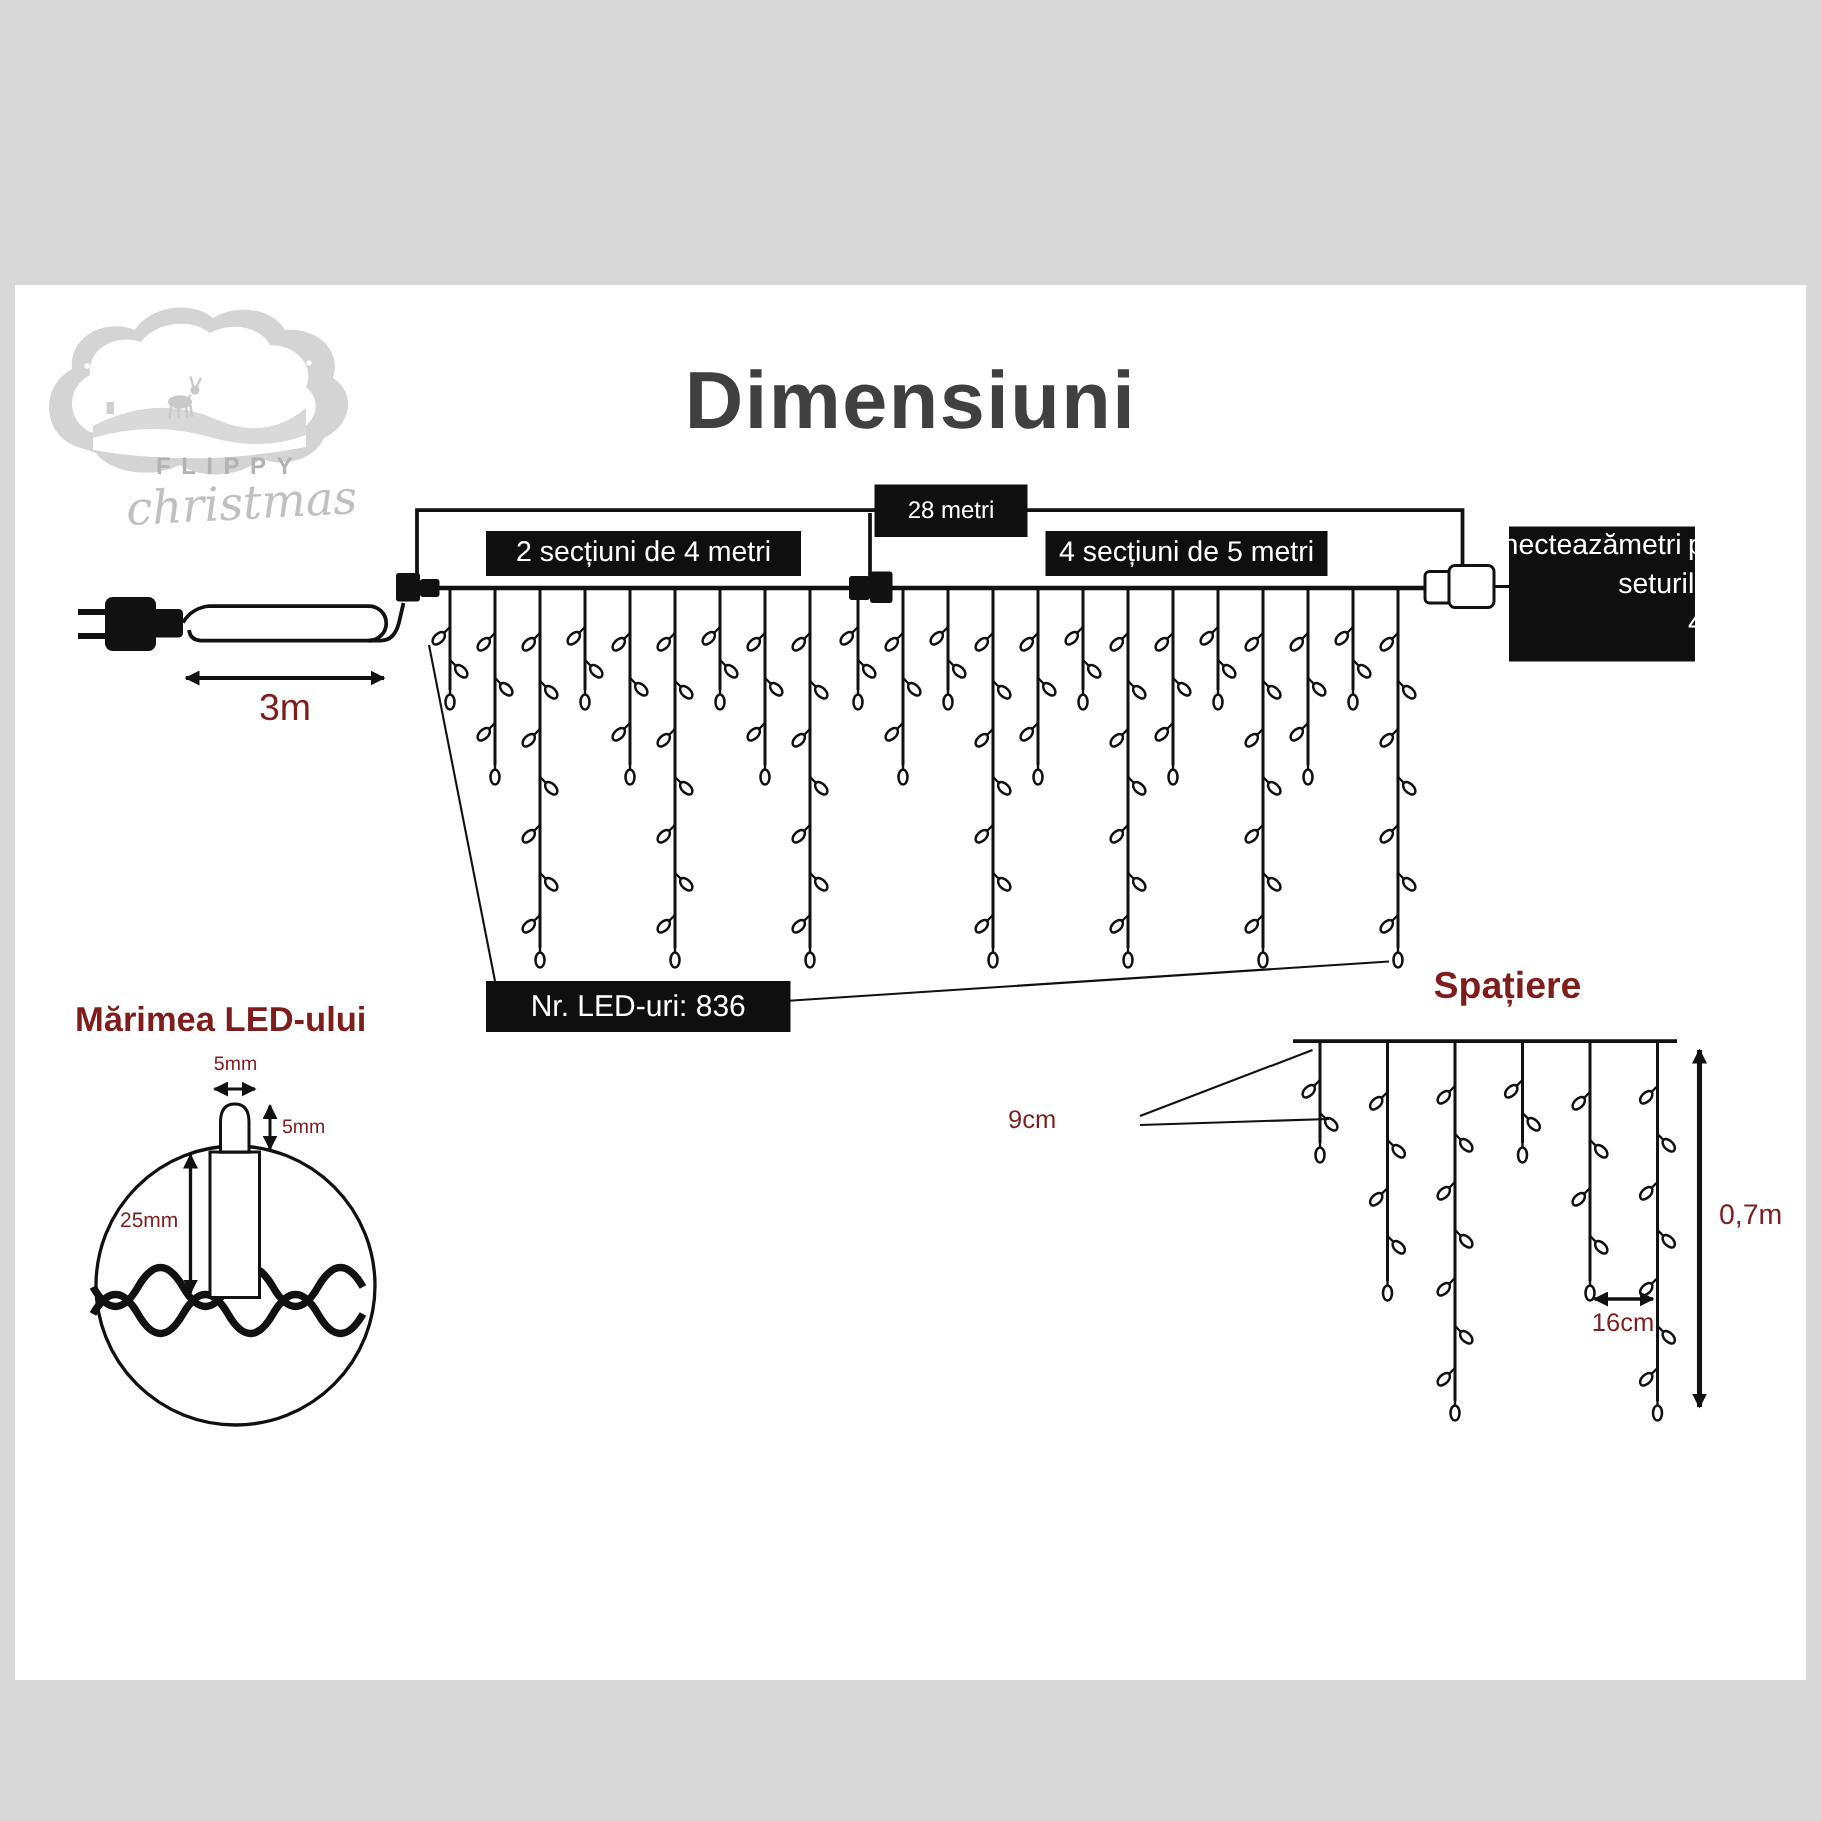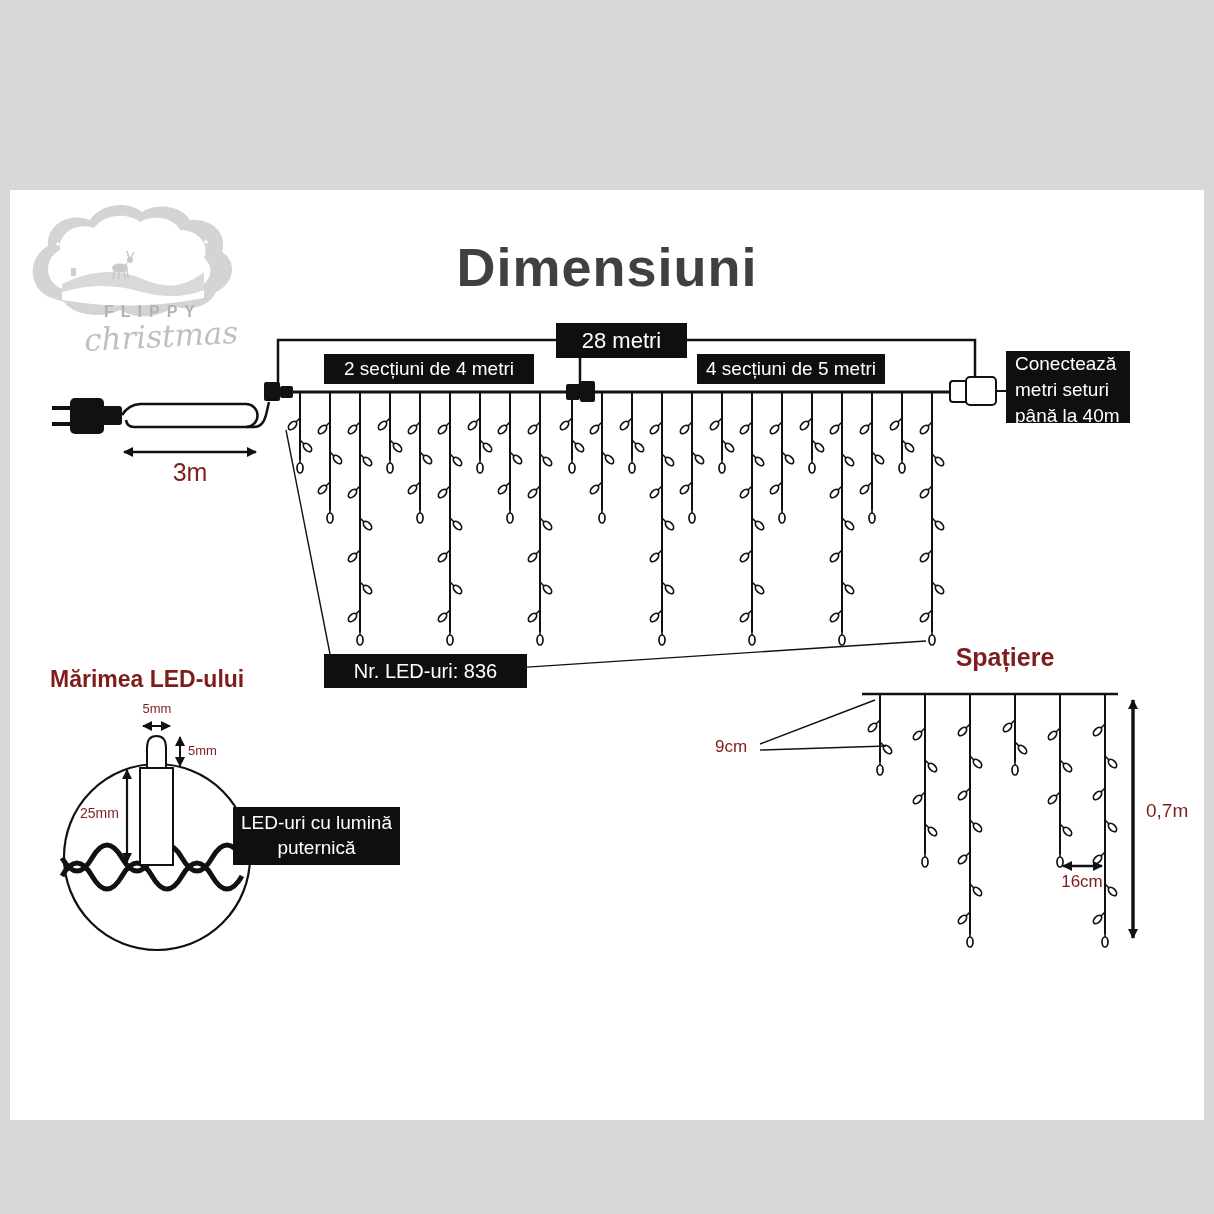--- a/index.html
+++ b/index.html
@@ -9,31 +9,31 @@
   .page{position:absolute;left:10px;top:190px;width:1194px;height:930px;background:#ffffff}
   svg.art{position:absolute;left:0;top:0;z-index:1}
   .label{position:absolute;z-index:2;color:#7f1d1d}
   .black-box{position:absolute;z-index:3;background:#0f0f0f;color:#fff;display:flex;align-items:center;justify-content:center;text-align:center}
   .title{position:absolute;z-index:2;left:50%;top:236px;transform:translateX(-50%);
          font-size:54px;font-weight:bold;color:#404040;letter-spacing:1px}
   .logo-brand{position:absolute;z-index:2;left:104px;top:303px;font-size:16px;letter-spacing:7px;
               color:#b2b2b2;font-weight:600}
   .logo-script{position:absolute;z-index:2;left:84px;top:318px;font-family:"DejaVu Serif","Liberation Serif",serif;
                font-style:italic;font-size:31px;color:#c0c0c0;transform:rotate(-3deg)}
-  .box-total{left:556px;top:323px;width:131px;height:35px;font-size:22px}
+  .box-total{left:583px;top:323px;width:102px;height:35px;font-size:16px}
   .box-sec1{left:324px;top:354px;width:210px;height:30px;font-size:19px}
   .box-sec2{left:697px;top:354px;width:188px;height:30px;font-size:19px}
-  .box-connect{left:1006px;top:351px;width:124px;height:72px;font-size:19px;
-               flex-direction:column;align-items:flex-start;justify-content:space-between;
+  .box-connect{left:1006px;top:351px;width:124px;height:90px;font-size:19px;
+               flex-direction:row;align-items:flex-start;justify-content:center;
                padding-left:9px;line-height:1.36;text-align:left}
   .box-nrled{left:324px;top:654px;width:203px;height:34px;font-size:20px}
   .box-lednote{left:233px;top:807px;width:167px;height:58px;font-size:19px;flex-direction:column;line-height:1.3}
   .lbl-3m{left:150px;top:458px;width:80px;text-align:center;font-size:25px}
   .lbl-spatiere{left:930px;top:643px;width:150px;text-align:center;font-size:25px;font-weight:bold}
-  .lbl-9cm{left:706px;top:737px;width:50px;text-align:center;font-size:17px}
+  .lbl-9cm{left:672px;top:737px;width:50px;text-align:left;font-size:17px}
   .lbl-16cm{left:1052px;top:872px;width:60px;text-align:center;font-size:17px}
   .lbl-07m{left:1146px;top:800px;font-size:19px}
   .lbl-marimea{left:50px;top:666px;font-size:23px;font-weight:600}
   .lbl-5mm-top{left:132px;top:701px;width:50px;text-align:center;font-size:13px}
   .lbl-5mm-side{left:188px;top:743px;font-size:13px}
   .lbl-25mm{left:80px;top:805px;font-size:14px}
   .disclaimer{left:50%;transform:translateX(-50%);top:964px;font-size:23px;white-space:nowrap;color:#121212}
 </style>
 </head>
 <body>
@@ -249,18 +249,14 @@
   <div class="label lbl-spatiere">Spațiere</div>
   <div class="label lbl-9cm">9cm</div>
   <div class="label lbl-16cm">16cm</div>
   <div class="label lbl-07m">0,7m</div>
 
   <div class="label lbl-marimea">Mărimea LED-ului</div>
   <div class="label lbl-5mm-top">5mm</div>
   <div class="label lbl-5mm-side">5mm</div>
   <div class="label lbl-25mm">25mm</div>
 
-  <div class="black-box box-lednote">
-    <span>LED-uri cu lumină</span>
-    <span>puternică</span>
-  </div>
 
 </div>
 
 </body></html>

